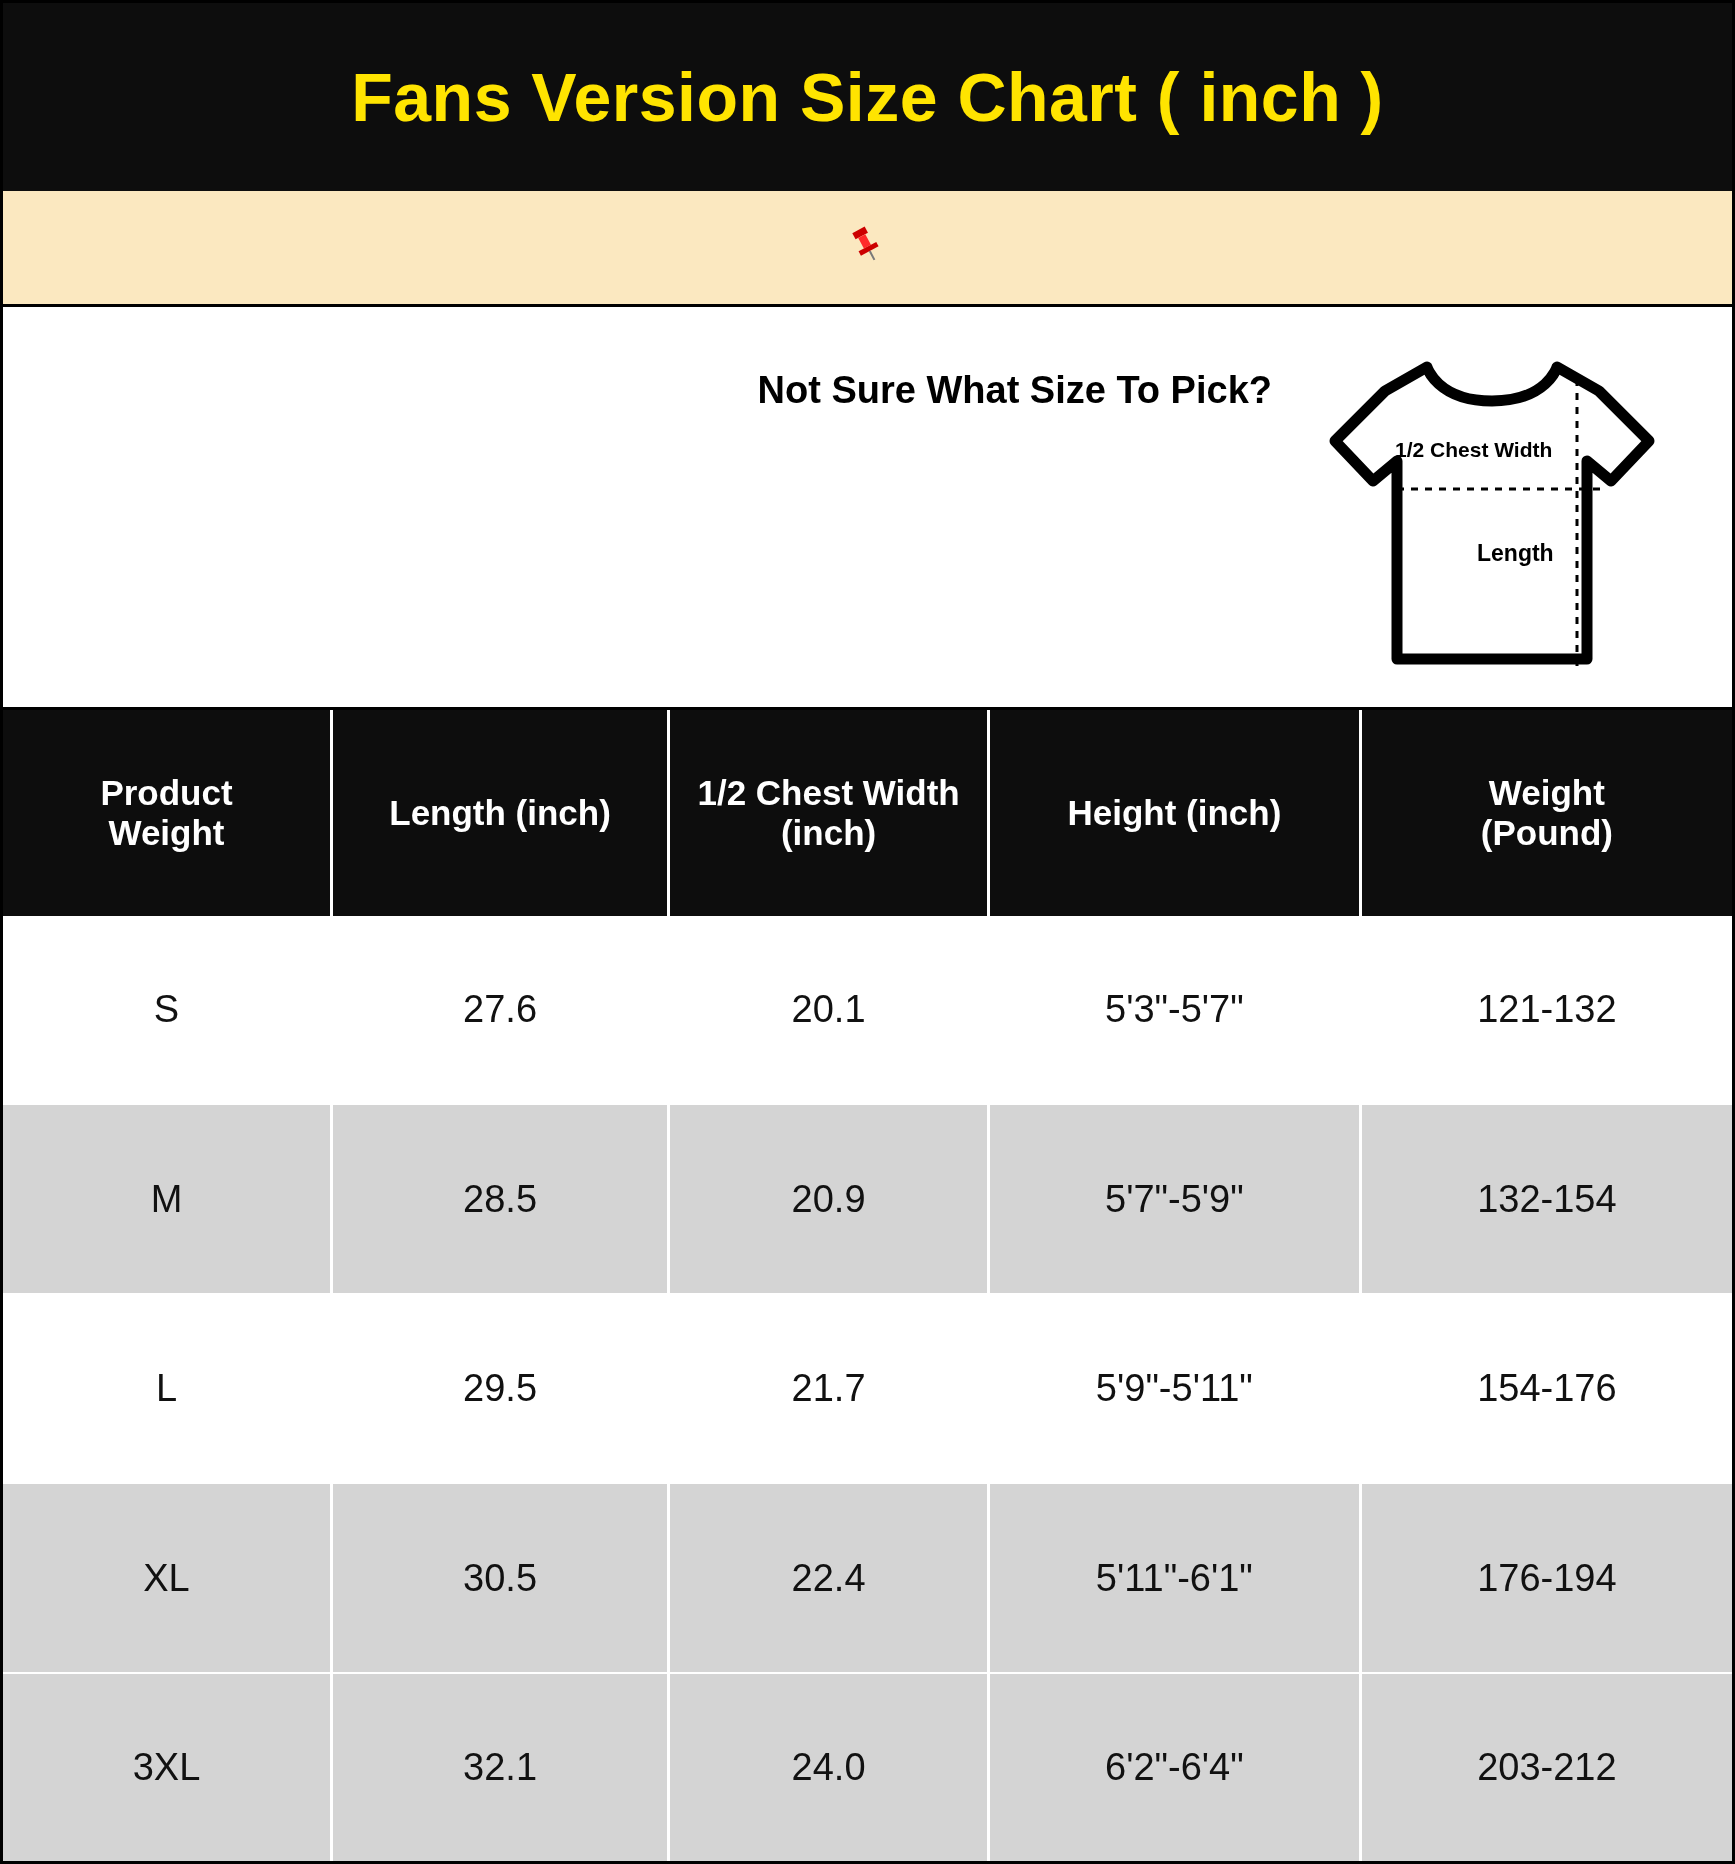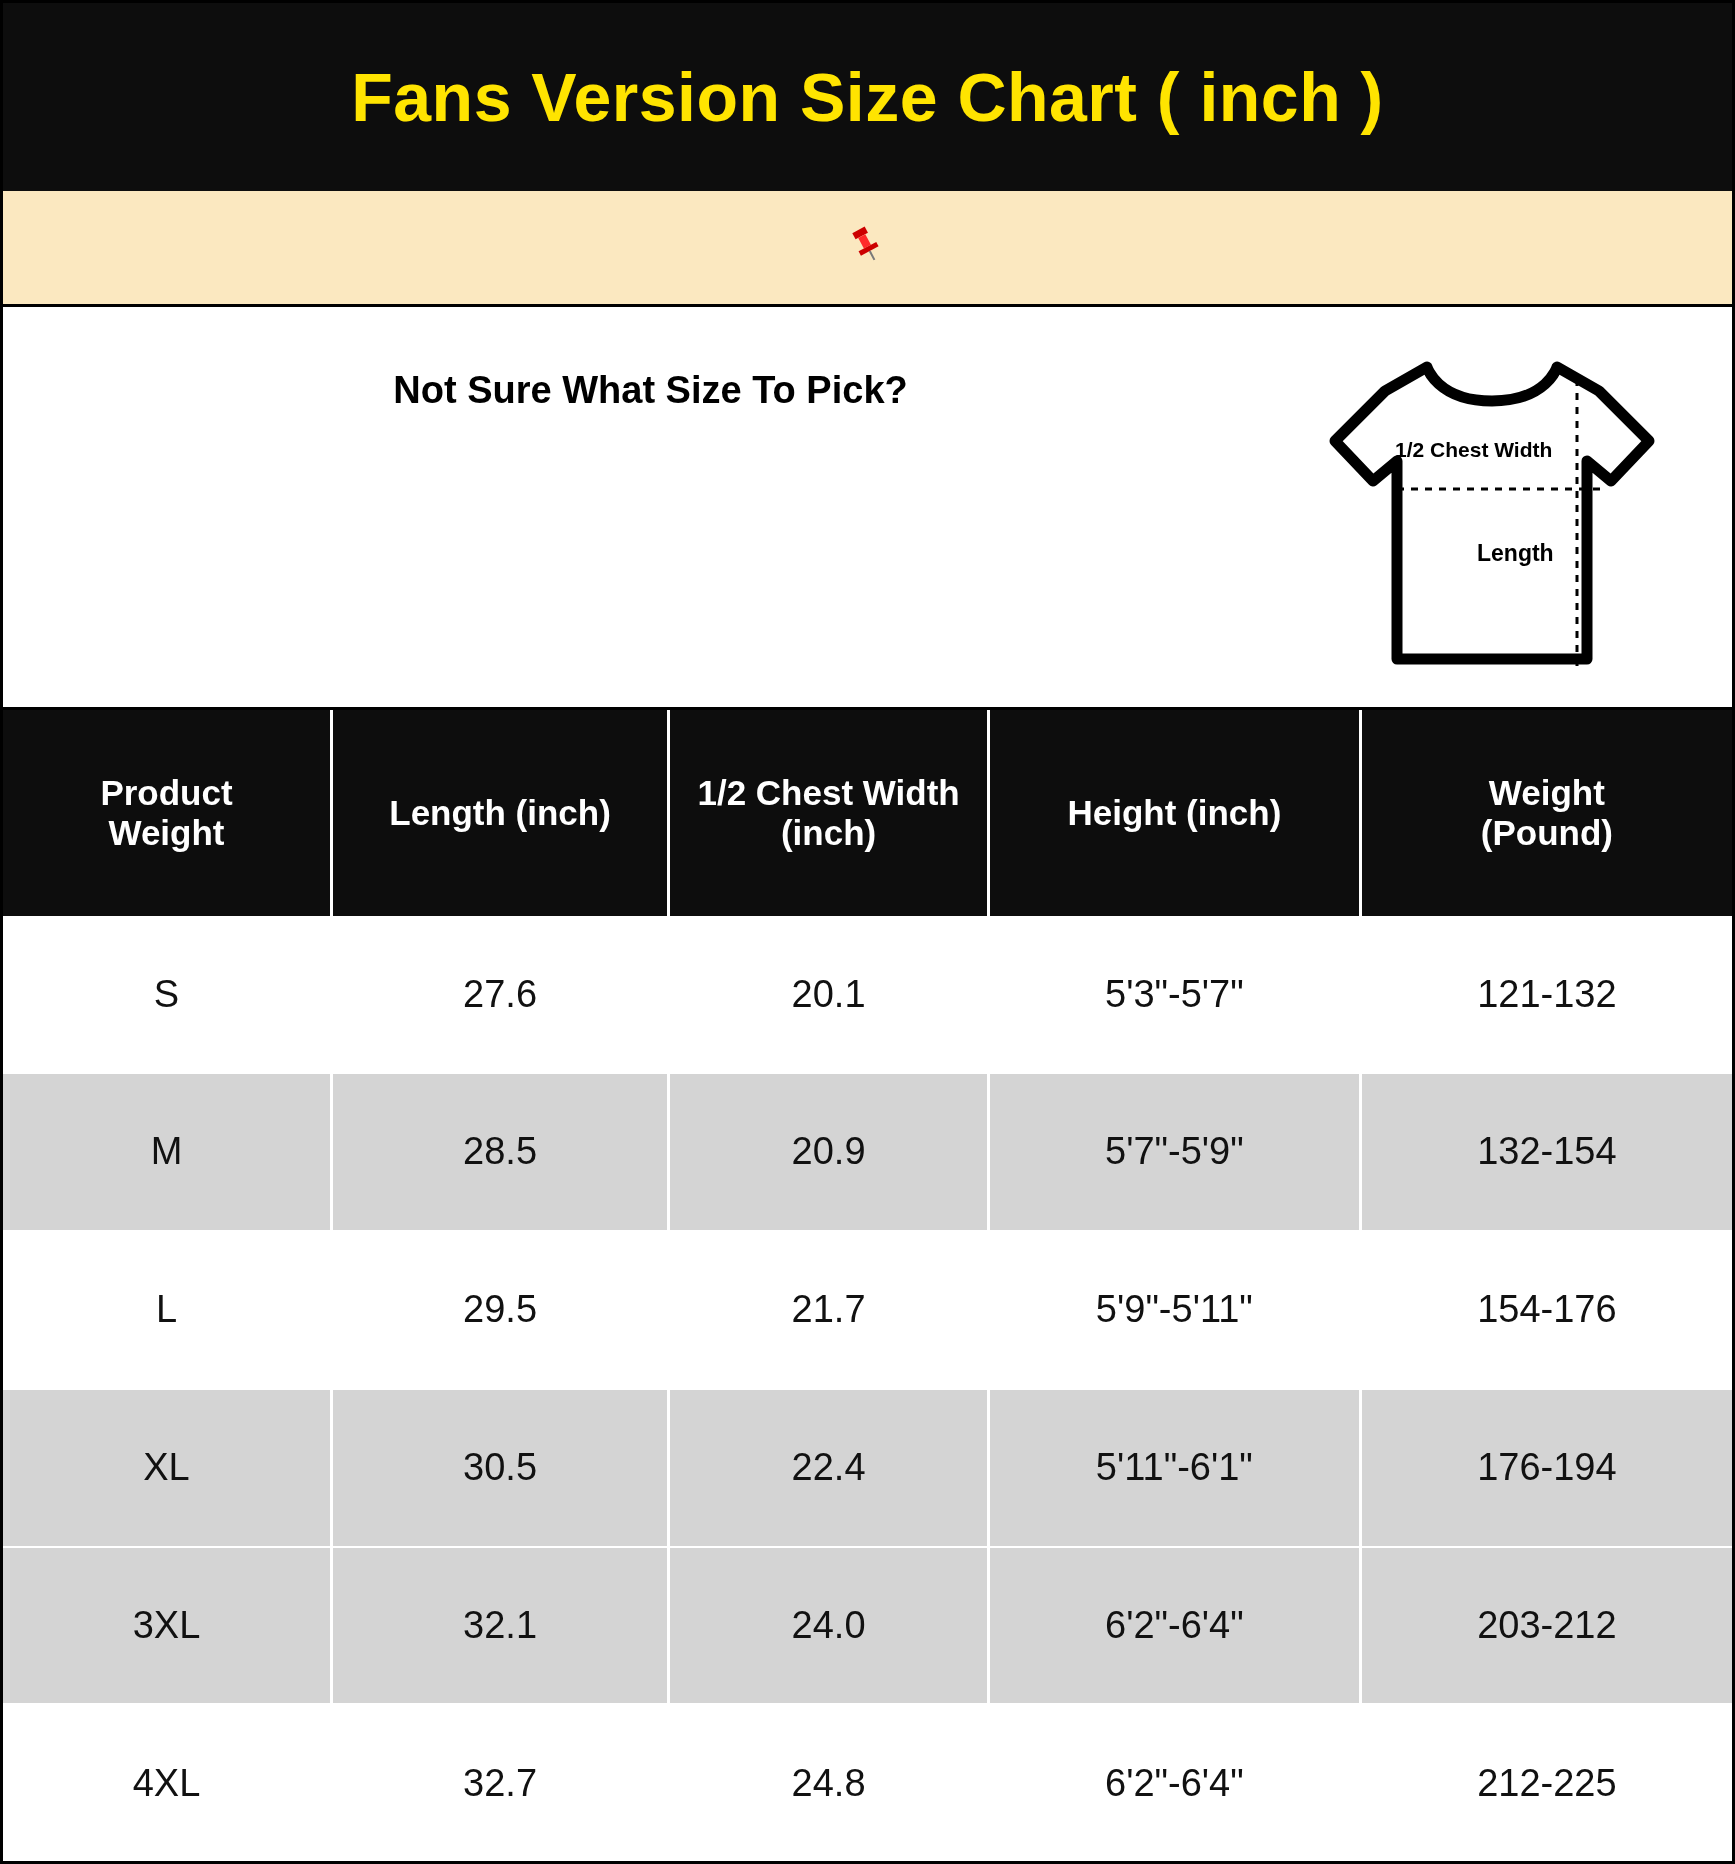--- a/index.html
+++ b/index.html
@@ -87,21 +87,21 @@
     box-sizing: border-box;
   }
   .help-text {
     flex: 1 1 auto;
     padding-left: 6px;
     padding-top: 28px;
   }
   .help-heading {
     font-size: 38px;
     font-weight: bold;
-    text-align: center;
+    text-align: right;
     color: #000;
     margin-bottom: 16px;
   }
   .help-body {
     font-size: 31px;
     font-weight: bold;
     line-height: 1.42;
     color: #000;
     text-align: center;
     padding: 0 6px;
@@ -261,24 +261,17 @@
           <td>5'11"-6'1"</td>
           <td>176-194</td>
         </tr>
         <tr class="row-even">
           <td>3XL</td>
           <td>32.1</td>
           <td>24.0</td>
           <td>6'2"-6'4"</td>
           <td>203-212</td>
         </tr>
-        <tr class="row-odd">
-          <td>4XL</td>
-          <td>32.7</td>
-          <td>24.8</td>
-          <td>6'2"-6'4"</td>
-          <td>212-225</td>
-        </tr>
       </tbody>
     </table>
   </div>
 
 </div>
 
 </body></html>

